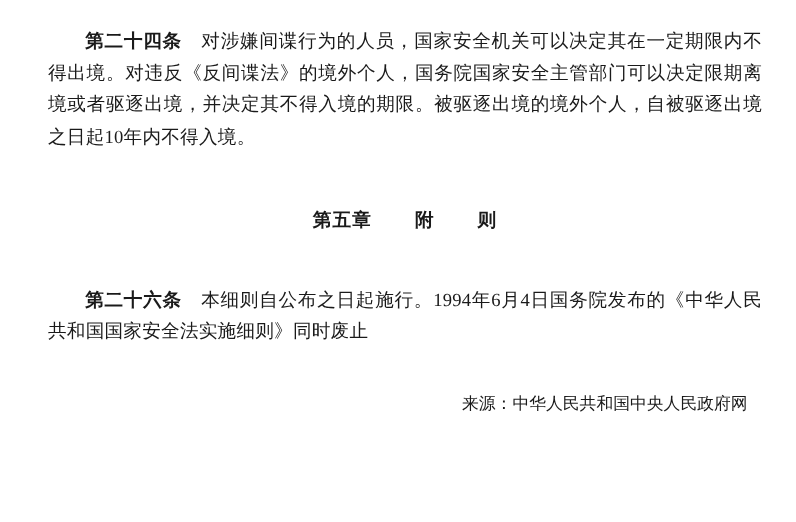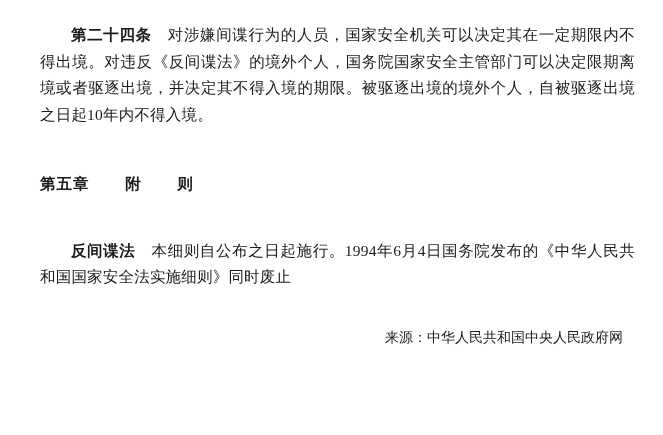--- a/index.html
+++ b/index.html
@@ -31,20 +31,21 @@
     letter-spacing: 0.2px;
     text-indent: 2em;
   }
   .para .lead {
     font-weight: bold;
   }
   .chapter-heading {
     font-size: 15.5px;
     line-height: 26.5px;
     font-weight: bold;
+    text-align: center;
     margin: 27px 0 26px 0;
     letter-spacing: 1px;
   }
   .chapter-heading .gap {
     display: inline-block;
     width: 2.3em;
   }
   .spacer-a { height: 12px; }
   .spacer-b { height: 14px; }
   .source {
@@ -70,18 +71,18 @@
 
   <p class="para"><span class="lead">第二十四条</span>　<span>对涉嫌间谍行为的人员，国家安全机关可以决定其在一定期限内不得出境。对违反《反间谍法》的境外个人，国务院国家安全主管部门可以决定限期离境或者驱逐出境，并决定其不得入境的期限。被驱逐出境的境外个人，自被驱逐出境之日起10年内不得入境。</span></p>
 
   <div class="spacer-a"></div>
 
   <h2 class="chapter-heading"><span>第五章</span><span class="gap"></span><span>附</span><span class="gap"></span><span>则</span></h2>
 
 
   <div class="spacer-b"></div>
 
-  <p class="para"><span class="lead">反间谍法</span>　<span>本细则自公布之日起施行。1994年6月4日国务院发布的《中华人民共和国国家安全法实施细则》同时废止</span></p>
+  <p class="para"><span class="lead">第二十六条</span>　<span>本细则自公布之日起施行。1994年6月4日国务院发布的《中华人民共和国国家安全法实施细则》同时废止</span></p>
 
   <p class="source">来源：中华人民共和国中央人民政府网</p>
 
   <div class="bottom-rule"></div>
 </div>
 
 </body></html>

